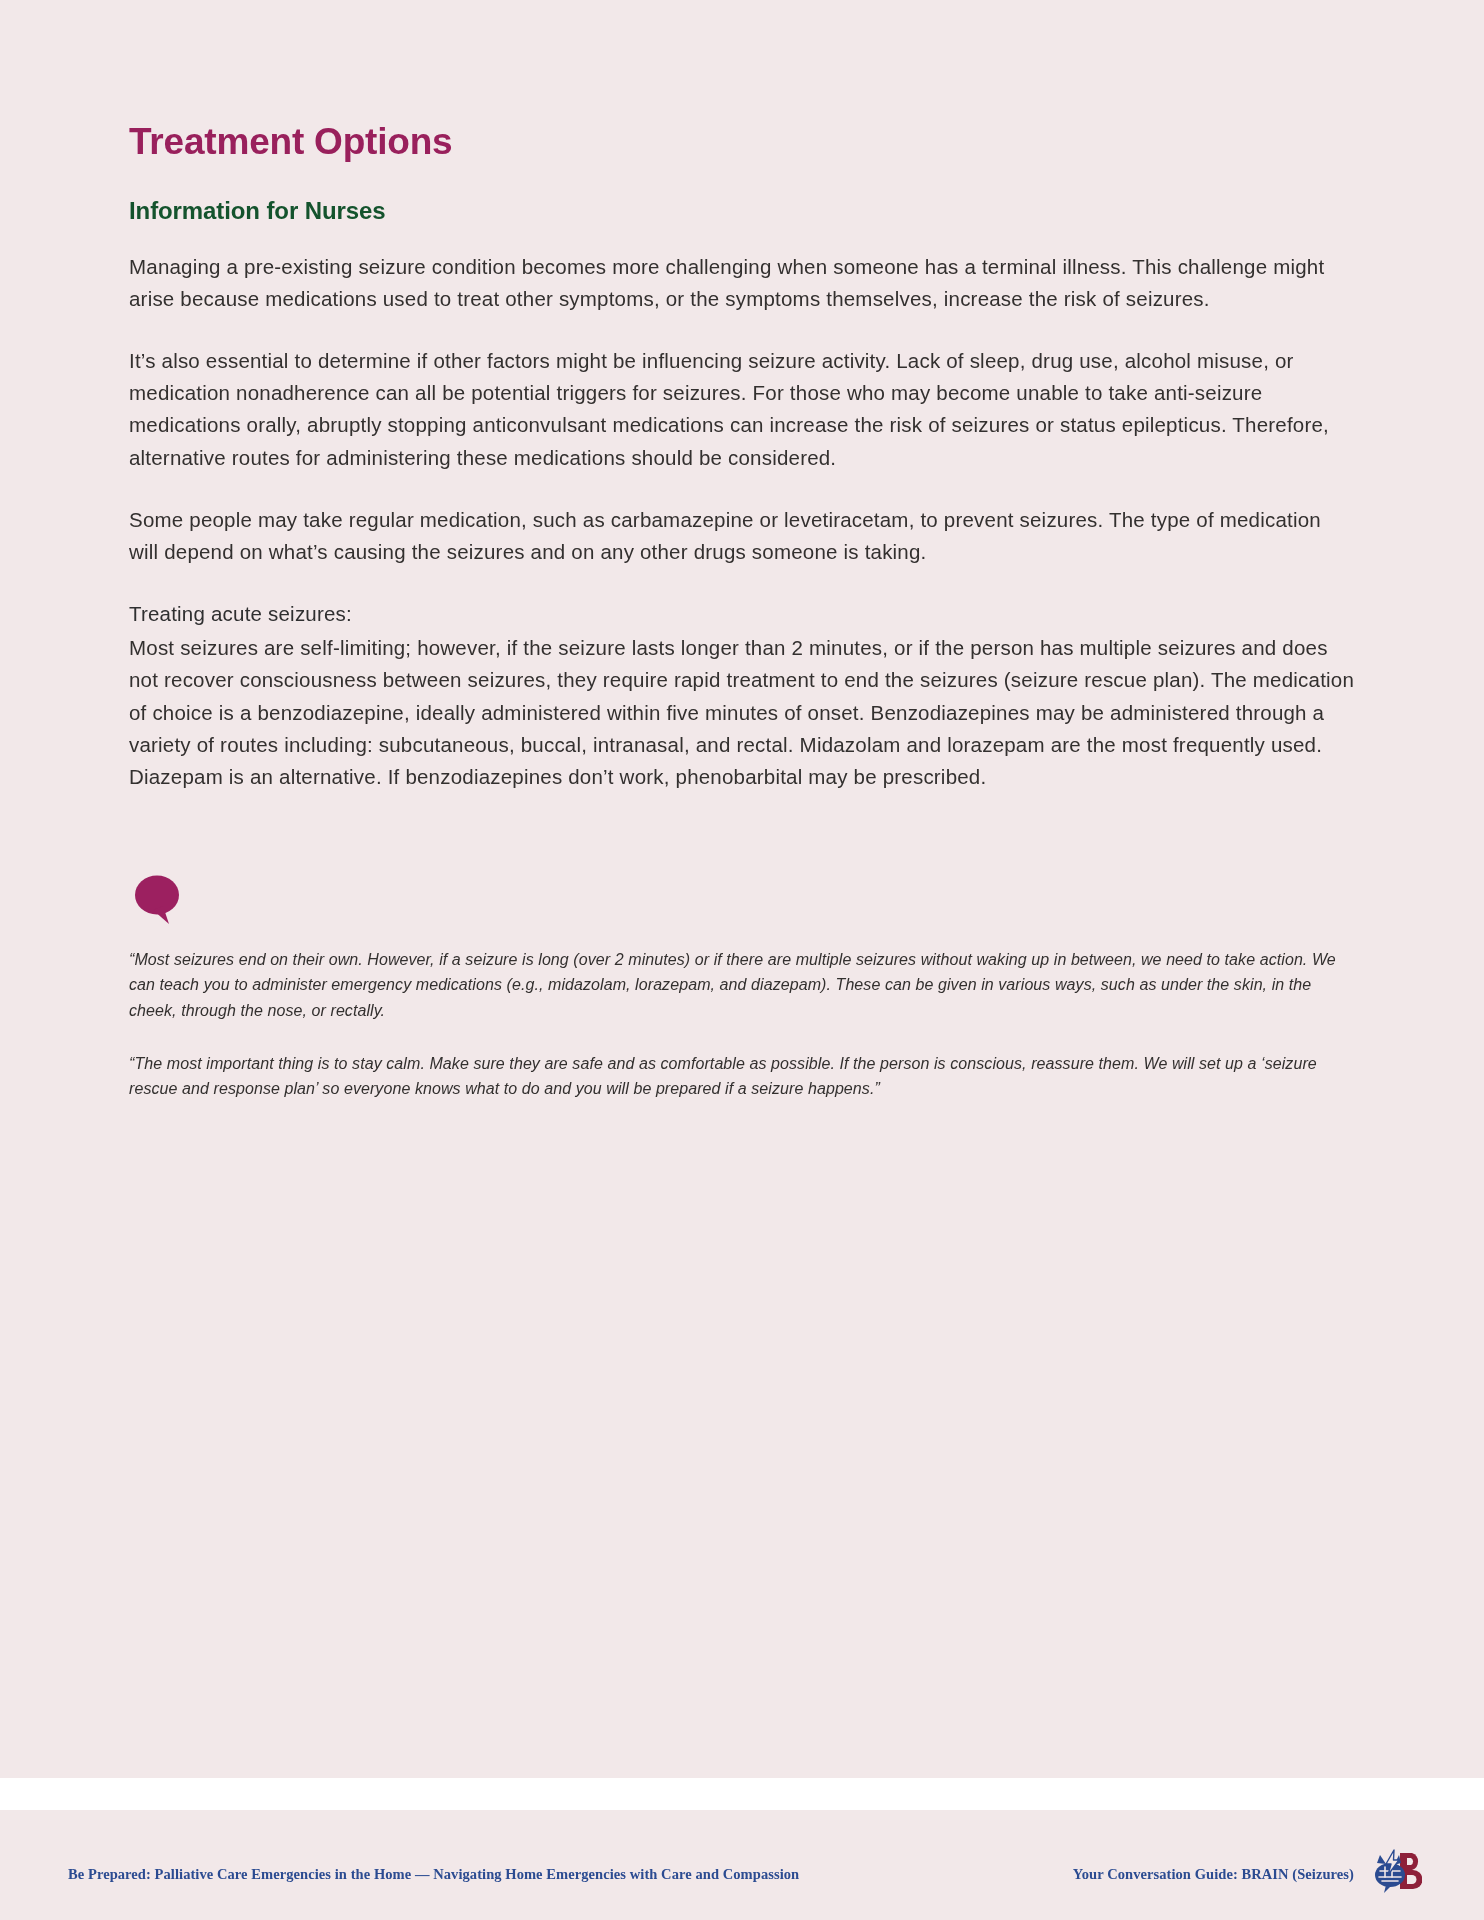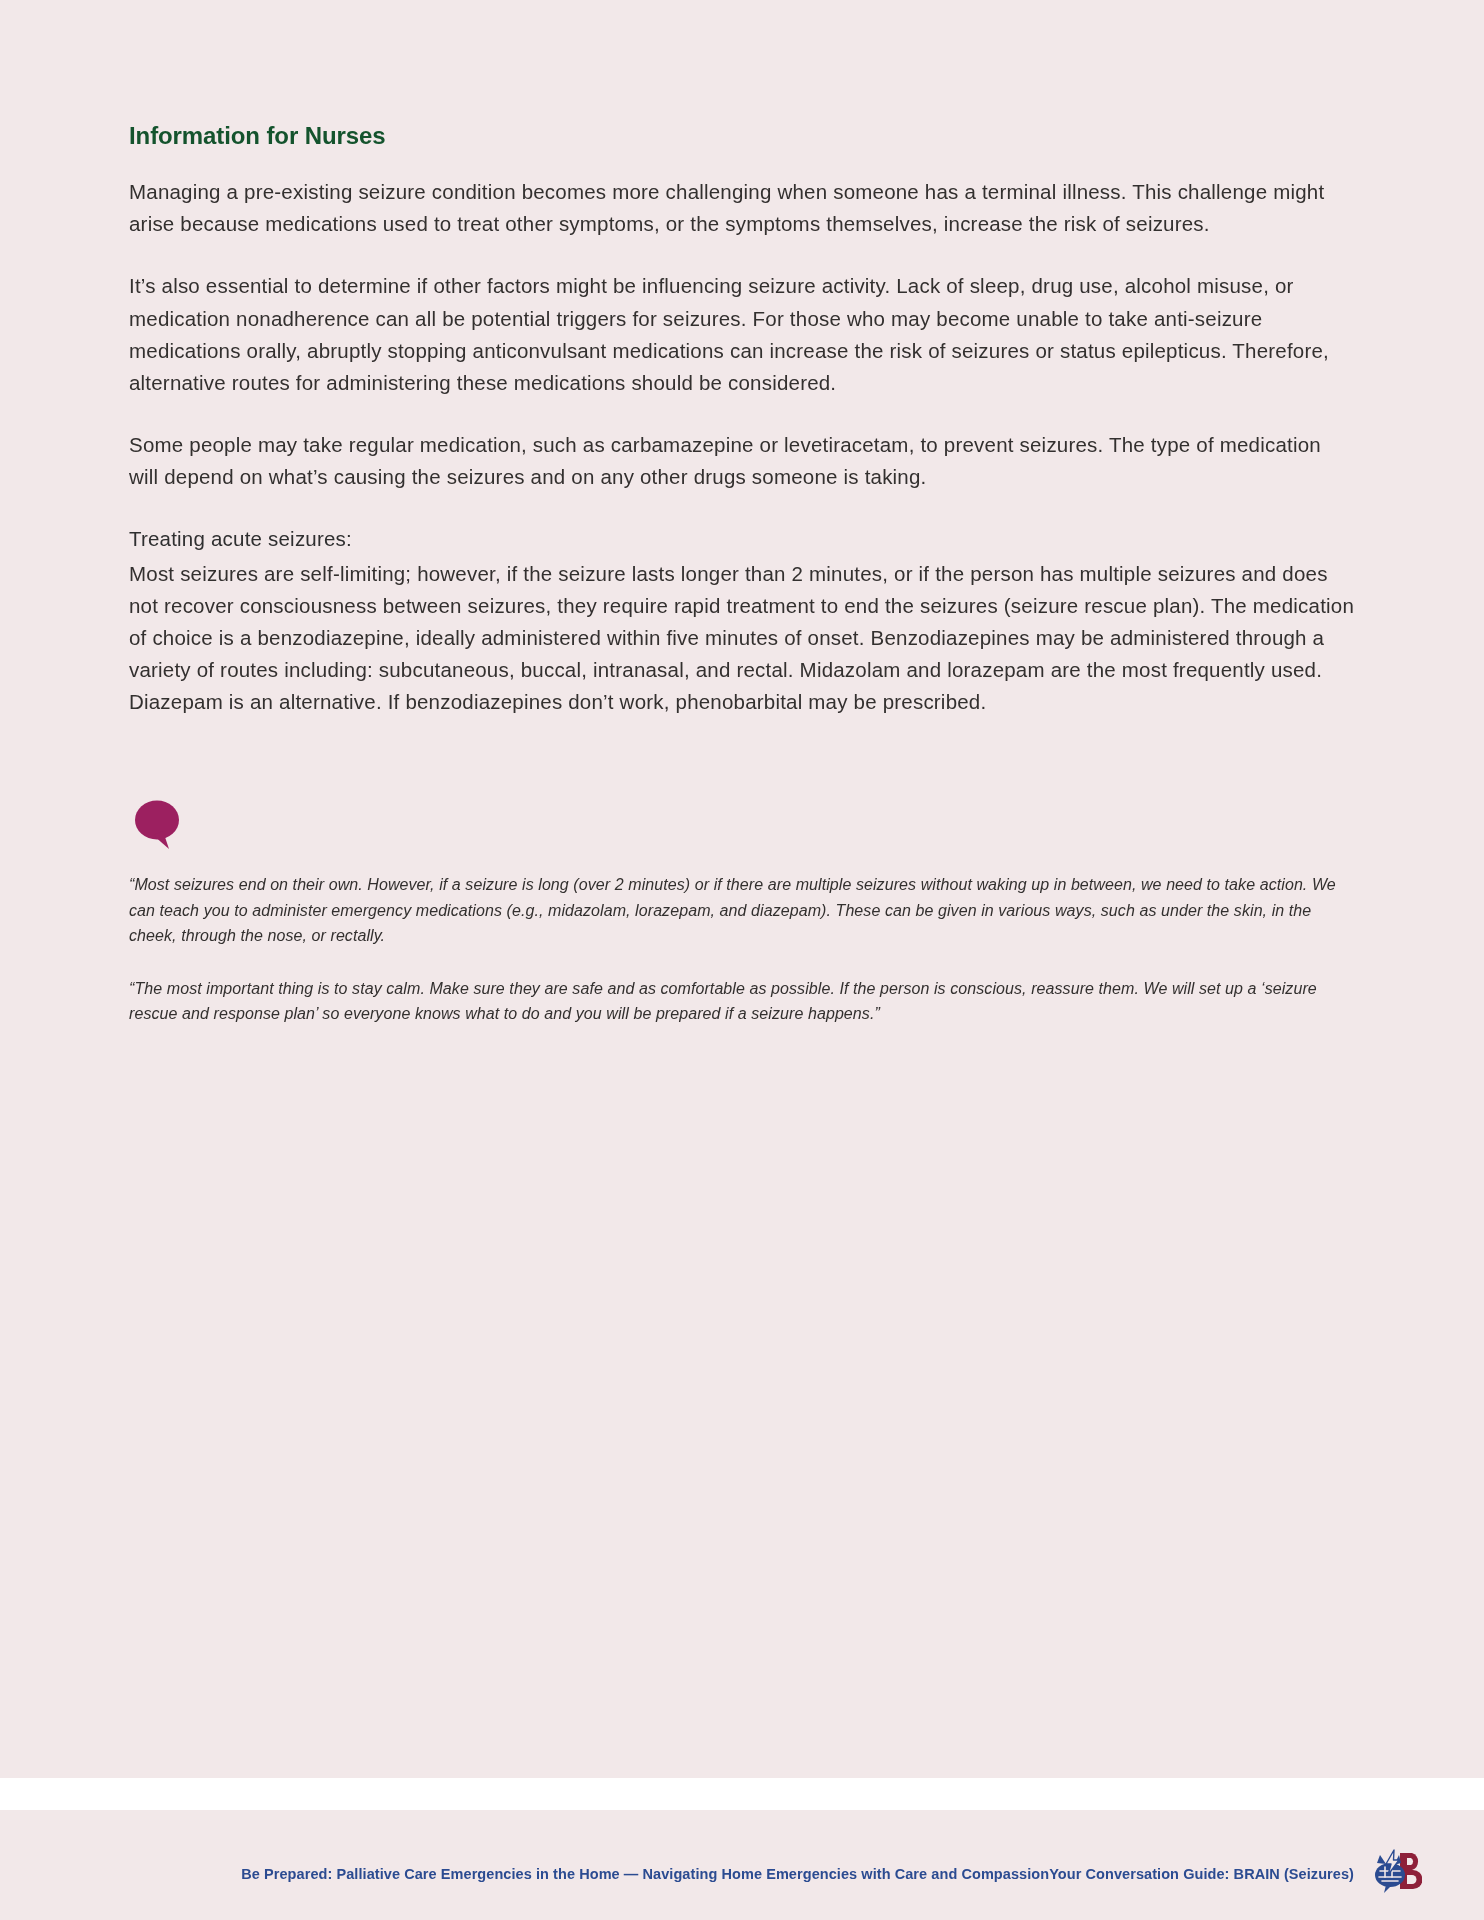--- a/index.html
+++ b/index.html
@@ -124,21 +124,22 @@
     background: #f2e8e9;
   }
 
   #footer-inner {
     position: absolute;
     left: 68px;
     right: 62px;
     top: 40px;
     display: flex;
     align-items: center;
-    justify-content: flex-end;
+    justify-content: space-between;
+    font-family: Liberation Serif, serif;
   }
 
   .footer-text {
     font-size: 14.5px;
     font-weight: bold;
     color: #2b4b91;
     letter-spacing: 0.005em;
     white-space: nowrap;
   }
 
@@ -158,20 +159,21 @@
 </style>
 </head>
 <body>
 
 <div id="page">
 
   <div id="white-band"></div>
 
   <div id="content">
 
+    <h1 id="page-title">Treatment Options</h1>
 
     <h2 class="section-heading">Information for Nurses</h2>
 
     <p class="body-text">Managing a pre-existing seizure condition becomes more challenging when someone has a terminal illness. This challenge might arise because medications used to treat other symptoms, or the symptoms themselves, increase the risk of seizures.</p>
     <p class="body-text">It’s also essential to determine if other factors might be influencing seizure activity. Lack of sleep, drug use, alcohol misuse, or medication nonadherence can all be potential triggers for seizures. For those who may become unable to take anti-seizure medications orally, abruptly stopping anticonvulsant medications can increase the risk of seizures or status epilepticus. Therefore, alternative routes for administering these medications should be considered.</p>
     <p class="body-text">Some people may take regular medication, such as carbamazepine or levetiracetam, to prevent seizures. The type of medication will depend on what’s causing the seizures and on any other drugs someone is taking.</p>
 
     <p class="body-text"><span class="lead-in">Treating acute seizures:</span><span>Most seizures are self-limiting; however, if the seizure lasts longer than 2 minutes, or if the person has multiple seizures and does not recover consciousness between seizures, they require rapid treatment to end the seizures (seizure rescue plan). The medication of choice is a benzodiazepine, ideally administered within five minutes of onset. Benzodiazepines may be administered through a variety of routes including: subcutaneous, buccal, intranasal, and rectal. Midazolam and lorazepam are the most frequently used. Diazepam is an alternative. If benzodiazepines don’t work, phenobarbital may be prescribed.</span></p>
 
     <div id="say-block">

